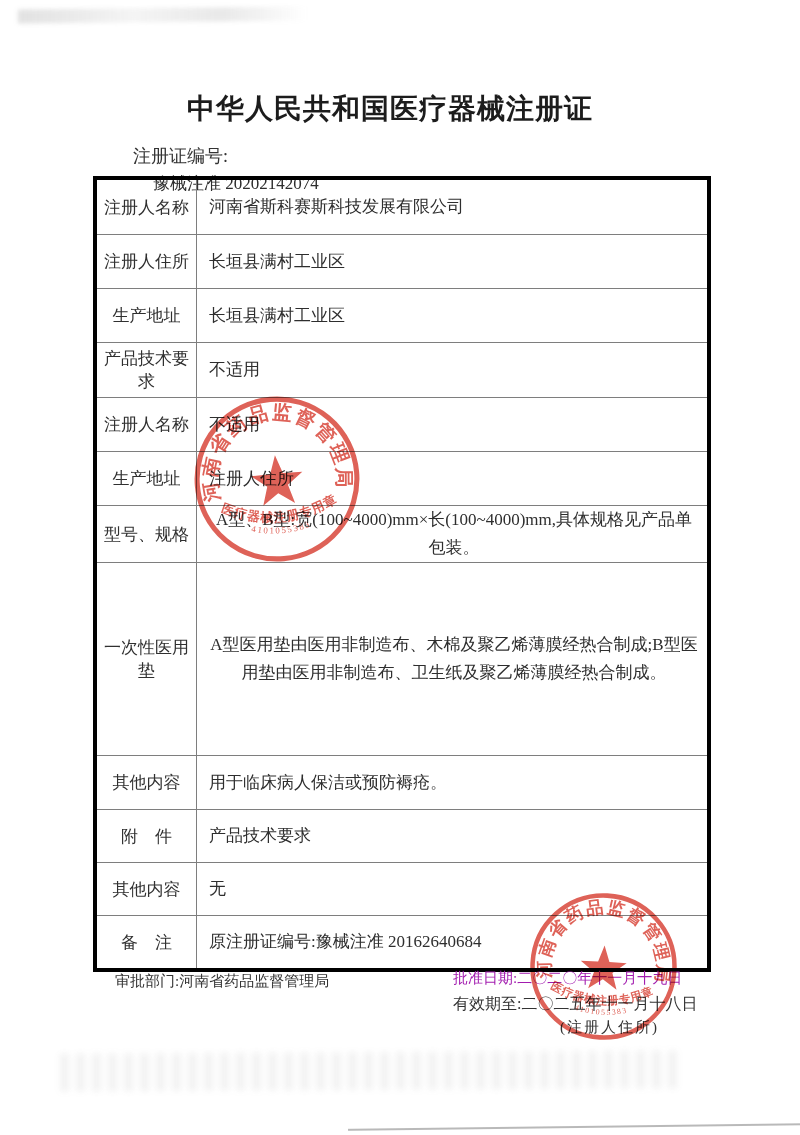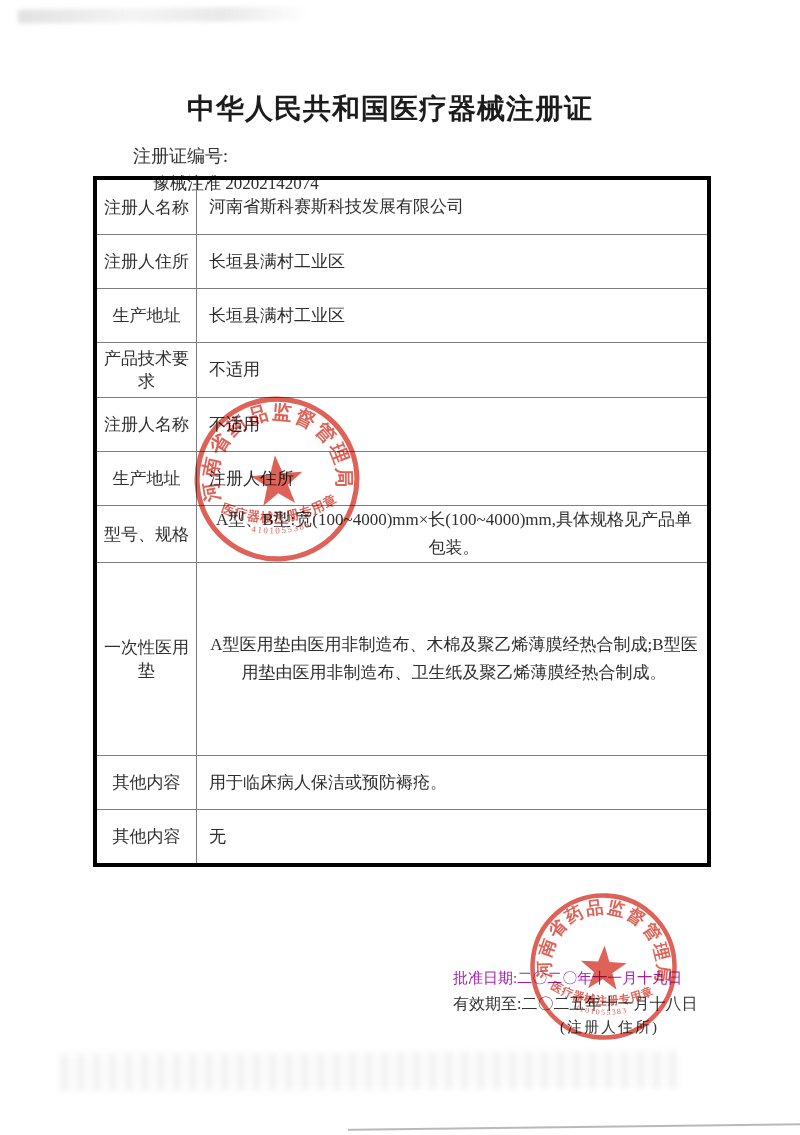--- a/index.html
+++ b/index.html
@@ -114,25 +114,34 @@
     </div>
     <div class="row" style="height:193px">
       <div class="cell lbl">一次性医用垫</div>
       <div class="cell val">A型医用垫由医用非制造布、木棉及聚乙烯薄膜经热合制成;B型医用垫由医用非制造布、卫生纸及聚乙烯薄膜经热合制成。</div>
     </div>
     <div class="row" style="height:54px">
       <div class="cell lbl">其他内容</div>
       <div class="cell val">用于临床病人保洁或预防褥疮。</div>
     </div>
     <div class="row" style="height:53px">
+      <div class="cell lbl">附　件</div>
+      <div class="cell val">产品技术要求</div>
+    </div>
+    <div class="row" style="height:53px">
       <div class="cell lbl">其他内容</div>
       <div class="cell val">无</div>
     </div>
+    <div class="row" style="height:52px">
+      <div class="cell lbl">备　注</div>
+      <div class="cell val">原注册证编号:豫械注准 20162640684</div>
+    </div>
   </div>
 
+  <div class="footer-dept">审批部门:河南省药品监督管理局</div>
   <div class="footer-date">批准日期:二〇二〇年十一月十九日</div>
   <div class="footer-valid">有效期至:二〇二五年十一月十八日</div>
   <div class="footer-sealnote">(注册人住所)</div>
 
   <svg class="stamp stamp-1" viewBox="0 0 200 200" aria-hidden="true">
     <defs>
       <path id="arcTop1" d="M 31.4 118.4 A 71 71 0 1 1 168.6 118.4" fill="none"></path>
       <path id="arcBot1" d="M 34 134 Q 100 166 166 134" fill="none"></path>
       <path id="arcNum1" d="M 45 152 Q 100 176 155 152" fill="none"></path>
     </defs>

